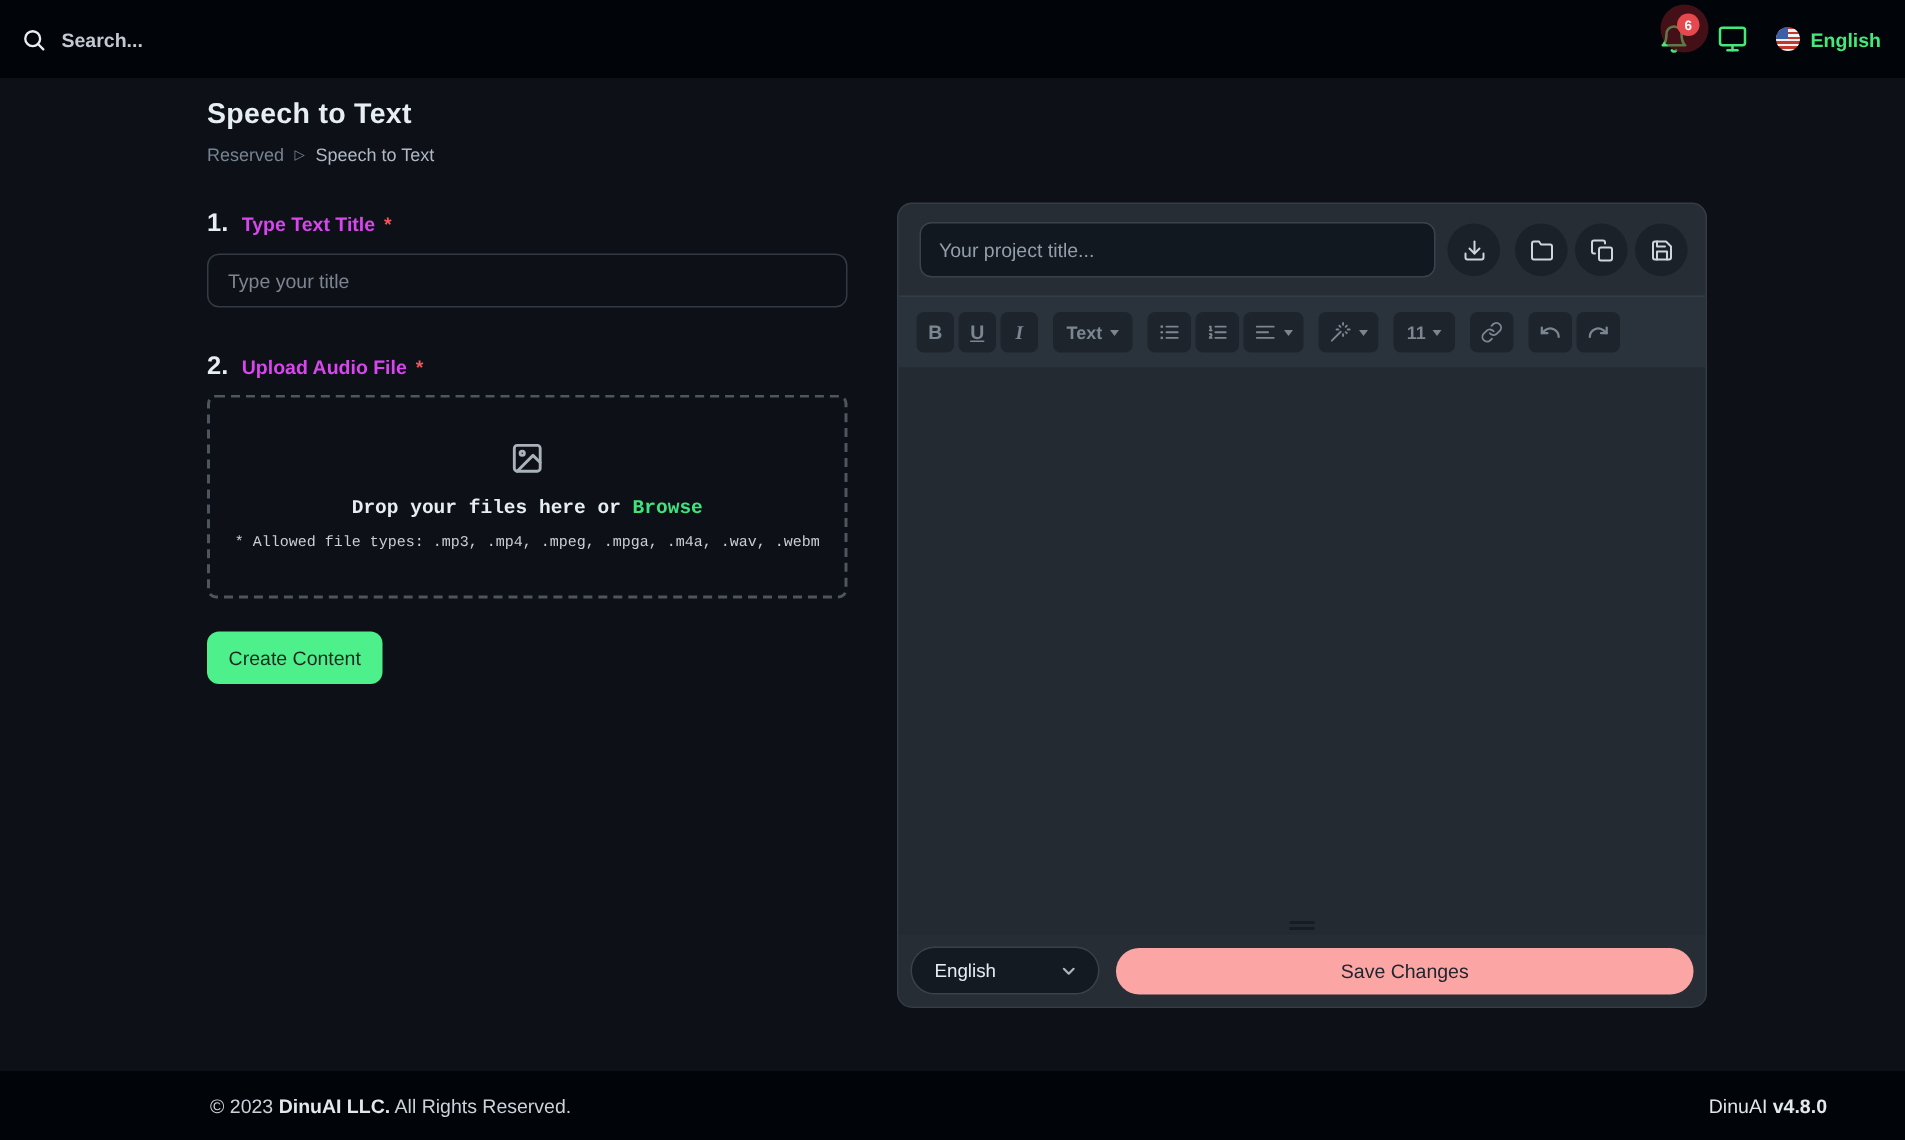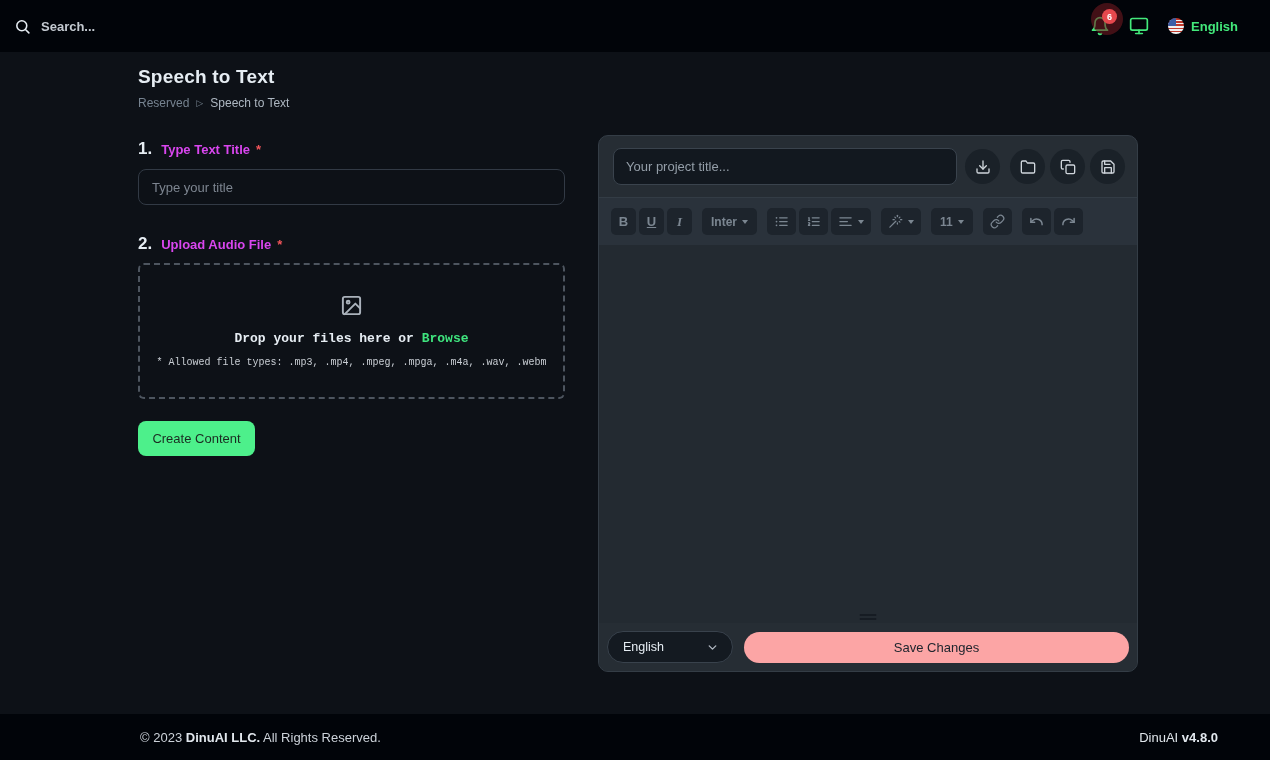--- a/index.html
+++ b/index.html
@@ -1,21 +1,21 @@
 <!DOCTYPE html>
 <html><head>
 <meta charset="utf-8">
 <style>
   * { margin:0; padding:0; box-sizing:border-box; }
   html,body { width:1270px; height:760px; overflow:hidden; }
   body { background:#0d1117; font-family:"Liberation Sans", sans-serif; position:relative; }
 
   
   .topbar { height:52px; background:#010409; display:flex; align-items:center;
-            justify-content:space-between; padding:0 32px 0 14px; }
+            justify-content:space-between; padding:0 16px 0 14px; }
   .search-wrap { display:flex; align-items:center; gap:10px; color:#ced4da; cursor:pointer; }
   .search-wrap svg { width:17px; height:17px; color:#e6edf3; }
   .search-text { font-size:13px; font-weight:600; color:#c3c9d0; }
   .top-right { display:flex; align-items:center; gap:19px; }
   .icon-btn { position:relative; display:flex; align-items:center; color:#43e97b; cursor:pointer; }
   .icon-btn svg { width:20px; height:20px; }
   .bell-halo { position:absolute; width:32px; height:32px; border-radius:50%;
                background:rgba(120,28,32,0.55); top:-13px; right:-13px; z-index:0; }
   .badge { position:absolute; top:-7px; right:-7px; min-width:15px; height:15px; z-index:2;
            background:#e5484d; border-radius:50%; color:#fff; font-size:9px; font-weight:bold;
@@ -208,21 +208,21 @@
         </button>
       <button class="tbtn">
           <span class="u">U</span>
         </button>
       <button class="tbtn">
           <span class="i">I</span>
         </button>
     </div>
     <div class="tgroup">
       <button class="tbtn txt">
-        <span>Inter</span>
+        <span>Text</span>
         <span class="caret"></span>
       </button>
     </div>
     <div class="tgroup">
       <button class="tbtn">
         <svg viewBox="0 0 24 24" fill="none" stroke="currentColor" stroke-width="2" stroke-linecap="round">
             <line x1="9" y1="6" x2="21" y2="6"></line>
             <line x1="9" y1="12" x2="21" y2="12"></line>
             <line x1="9" y1="18" x2="21" y2="18"></line>
             <circle cx="4" cy="6" r="1.4" fill="currentColor" stroke="none"></circle>

